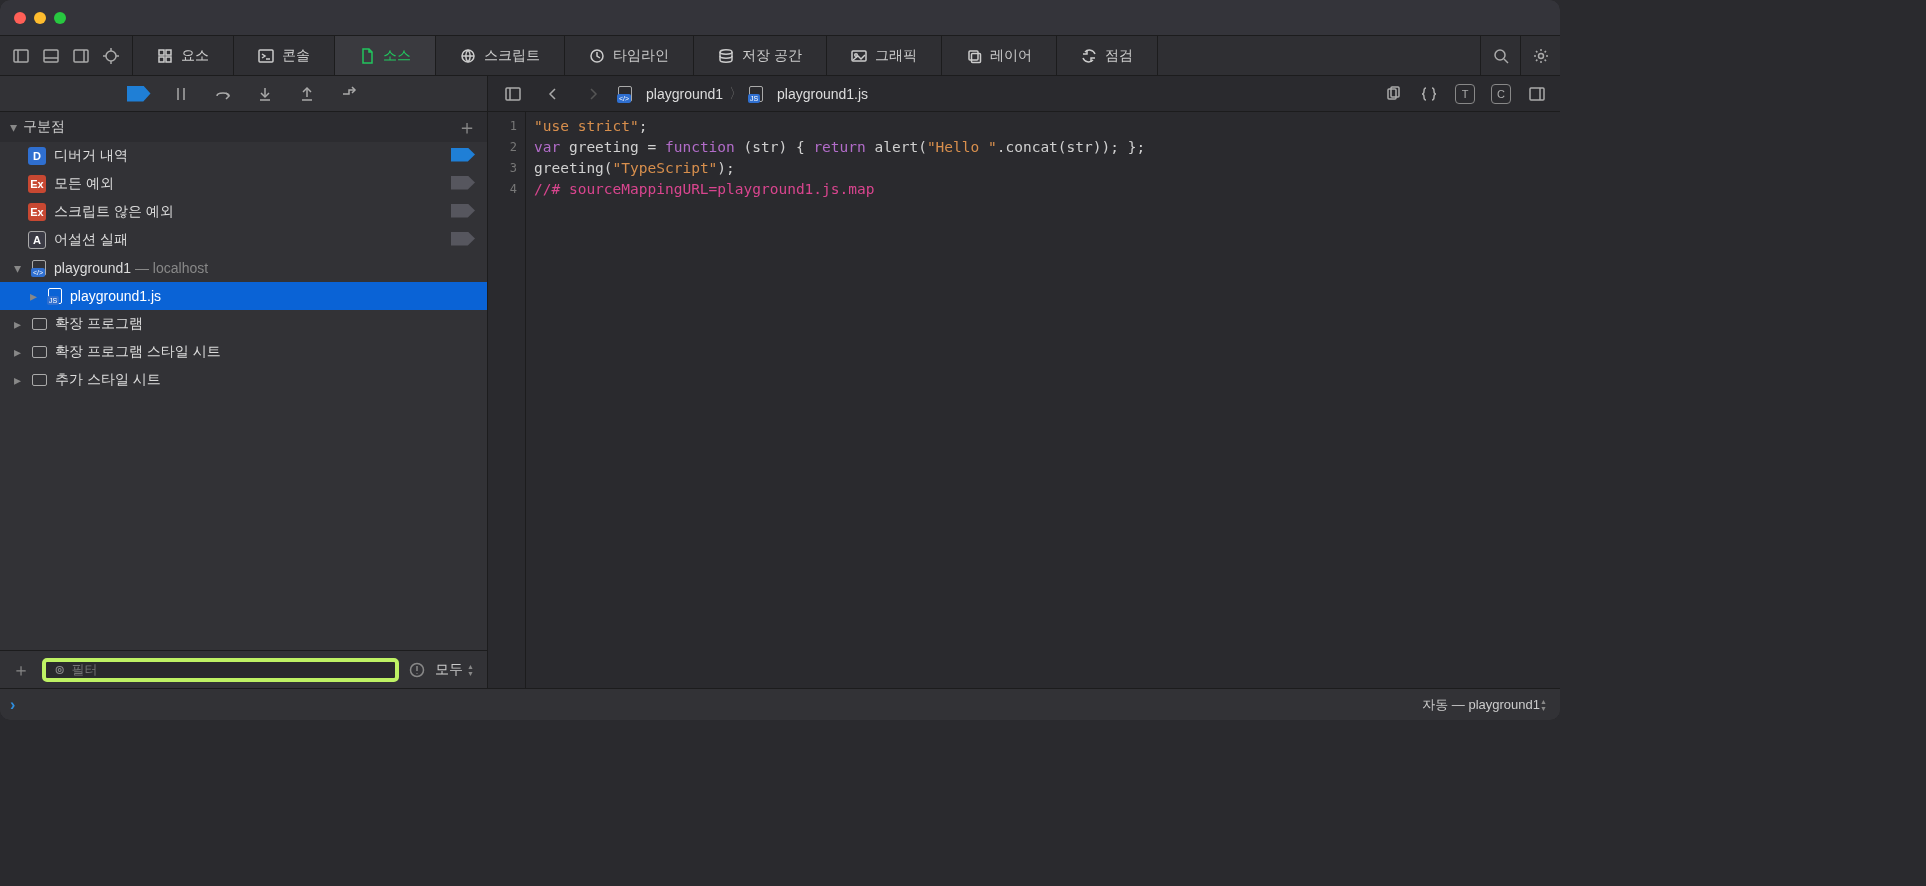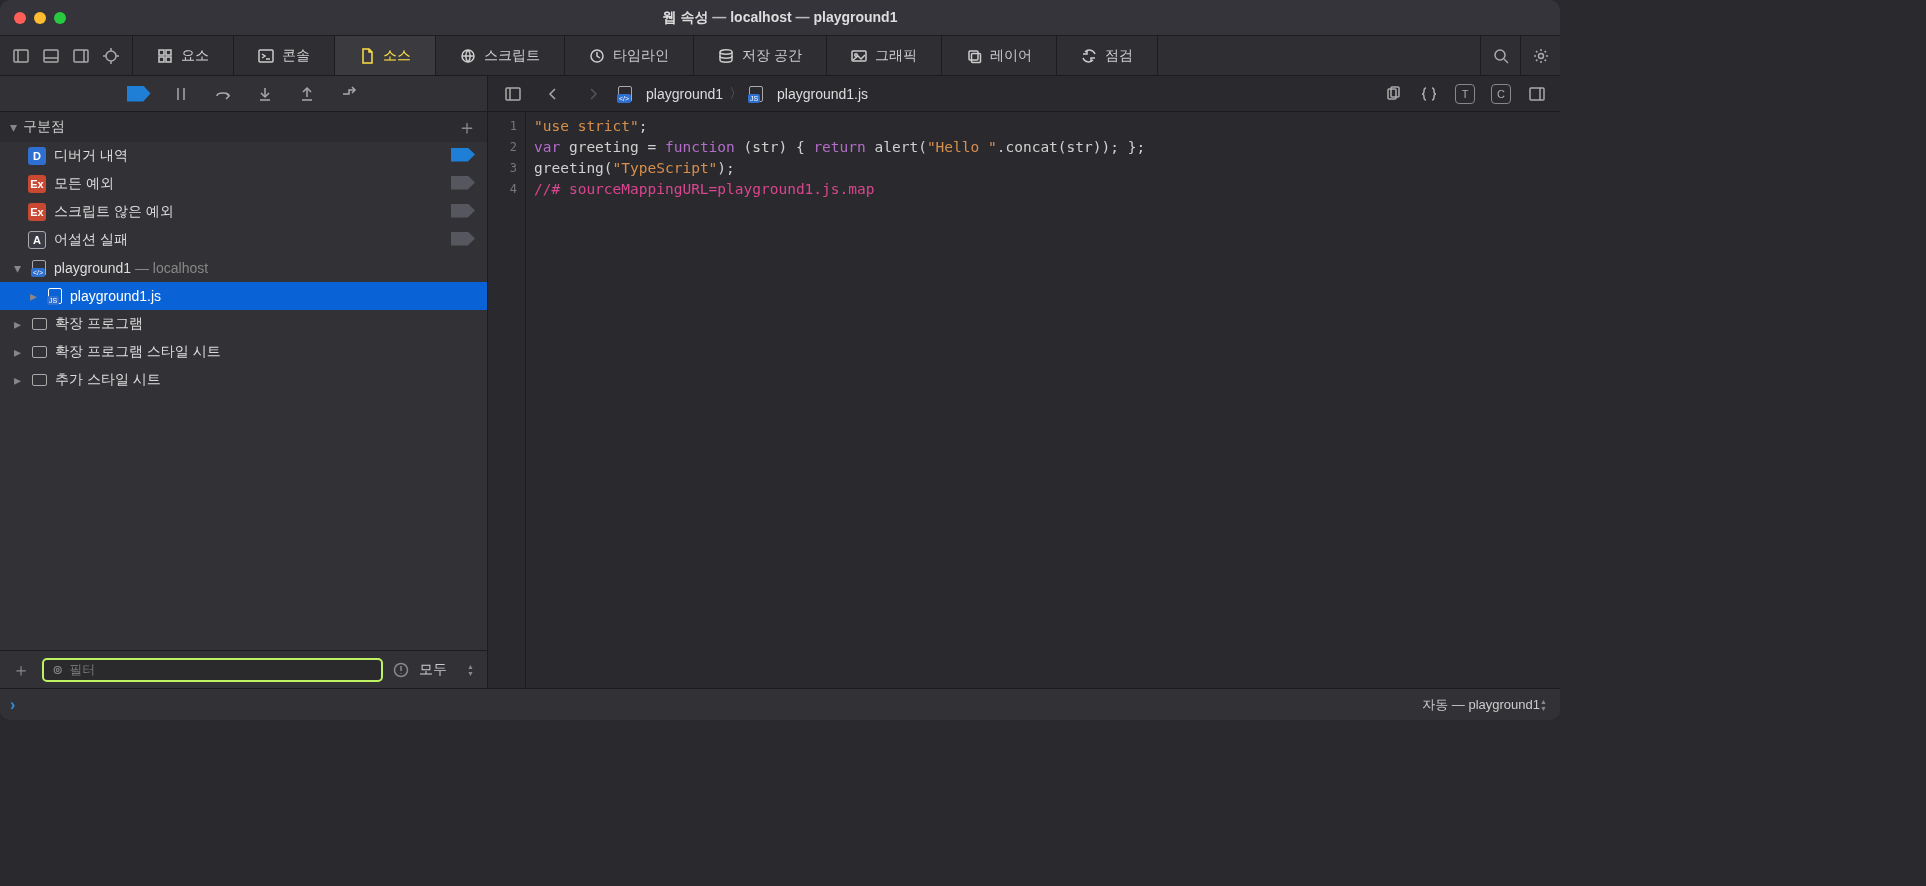--- a/index.html
+++ b/index.html
@@ -60,21 +60,21 @@
 }
 .tb-iconbtn {
   width: 30px; height: 40px; display: flex; align-items: center; justify-content: center;
   color: #aaa; cursor: pointer;
 }
 .tab {
   display: flex; align-items: center; justify-content: center;
   gap: 8px; padding: 0 24px; border-right: 1px solid #1c1c1d;
   color: #ccc; cursor: pointer;
 }
-.tab.active { background: #3a3a3f; color: #fde047; }
+.tab.active { background: #3a3a3f; color: #22c55e; }
 .tab svg, .tb-iconbtn svg { width: 16px; height: 16px; stroke: currentColor; fill: none; stroke-width: 1.5; }
 .tabbar-right { margin-left: auto; display: flex; align-items: center; }
 .tabbar-right .tb-iconbtn { width: 40px; border-left: 1px solid #1c1c1d; }
 
 .main {
   flex: 1; display: flex; position: relative;
 }
 .sidebar {
   width: 488px; background: #323236; border-right: 1px solid #1c1c1d;
   display: flex; flex-direction: column;
@@ -139,28 +139,28 @@
   position: relative;
 }
 .tree-row .muted { color: #888; }
 
 .sidebar-footer {
   height: 38px; border-top: 1px solid #1c1c1d; display: flex; align-items: center;
   padding: 0 10px; gap: 10px; margin-top: auto;
 }
 .sidebar-footer .add { width: 22px; text-align: center; color: #888; font-size: 18px; cursor: pointer; }
 .filter-input {
-  flex: 1; height: 24px; background: #2a2a2d; border: 2px solid #bef264; border-radius: 5px;
+  flex: 1; height: 24px; background: #2a2a2d; border: 4px solid #bef264; border-radius: 5px;
   display: flex; align-items: center; padding: 0 8px; color: #888; gap: 6px;
 }
 .filter-input input {
   background: transparent; border: none; outline: none; color: #ddd; font-size: 13px; width: 100%;
 }
 .sidebar-footer .warn { color: #888; }
-.sidebar-footer .scope { color: #ccc; font-size: 14px; display: flex; align-items: center; gap: 20px; cursor: pointer; }
+.sidebar-footer .scope { color: #ccc; font-size: 14px; display: flex; align-items: center; gap: 4px; cursor: pointer; }
 .sidebar-footer .scope .stepper { width: 10px; display: flex; flex-direction: column; font-size: 7px; line-height: 7px; color: #888; }
 
 .content { flex: 1; display: flex; flex-direction: column; background: #2a2a2e; }
 .content-toolbar {
   height: 36px; border-bottom: 1px solid #1c1c1d; display: flex; align-items: center;
   padding: 0 10px; gap: 10px; color: #aaa;
 }
 .breadcrumb { display: flex; align-items: center; gap: 6px; font-size: 14px; }
 .breadcrumb .bc-item { display: flex; align-items: center; gap: 6px; cursor: pointer; color: #ddd; }
 .breadcrumb .bc-sep { color: #666; }
@@ -192,23 +192,20 @@
 </head>
 <body>
 
 <div class="window">
 
   <div class="titlebar">
     <div class="traffic-lights">
       <div class="traffic-light tl-red"></div>
       <div class="traffic-light tl-yellow"></div>
       <div class="traffic-light tl-green"></div>
-    </div>
-    <div class="titlebar-title">
-      <span>웹 속성</span><span class="muted"> — </span><span>localhost</span><span class="muted"> — </span><span>playground1</span>
     </div>
   </div>
 
   <div class="tabbar">
     <div class="tabbar-left">
       <div class="tb-iconbtn">
           <svg viewBox="0 0 16 16">
             <rect x="1" y="2" width="14" height="12" rx="1"></rect>
             <line x1="5" y1="2" x2="5" y2="14"></line>
           </svg>

